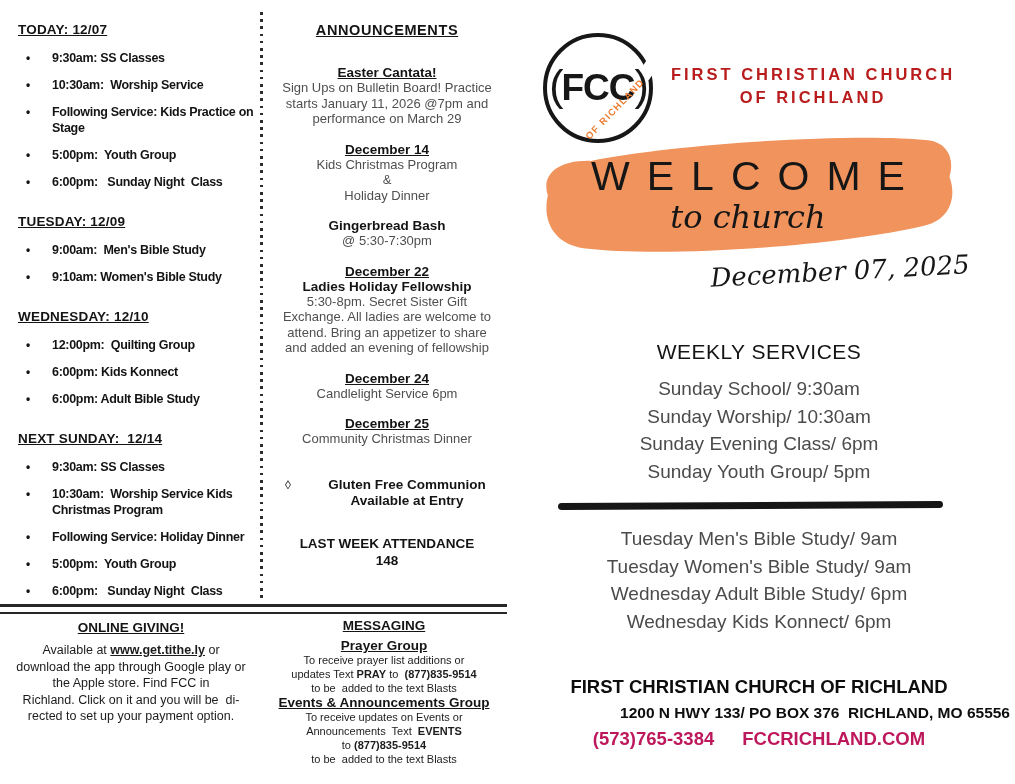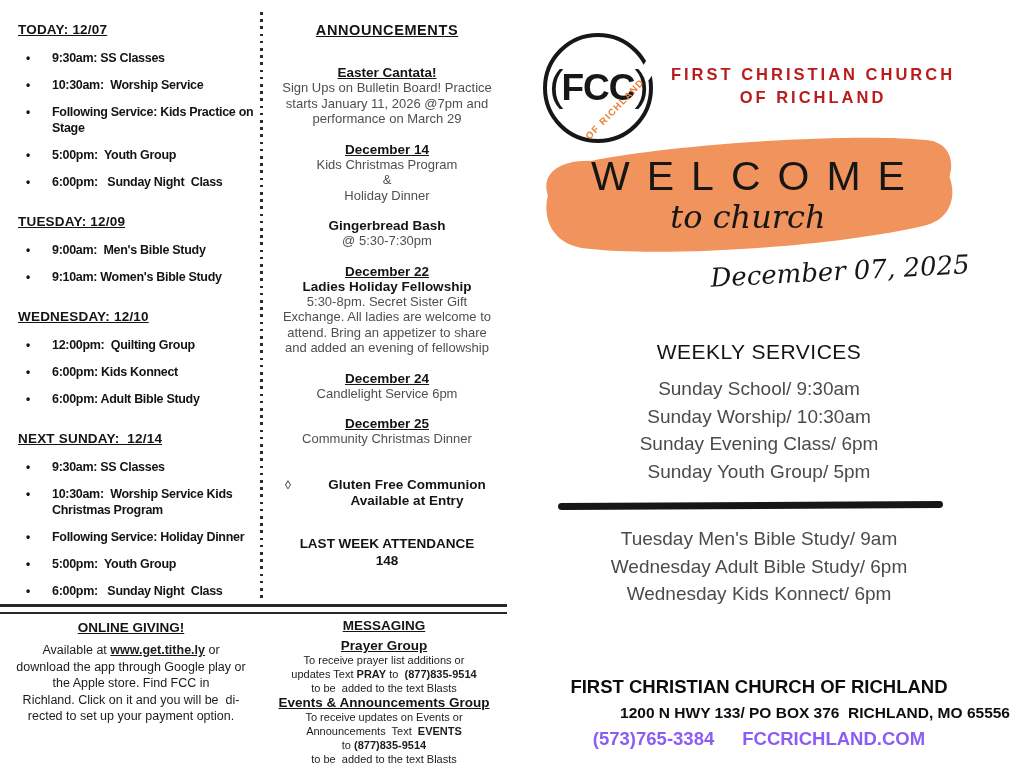--- a/index.html
+++ b/index.html
@@ -82,21 +82,21 @@
     font-family:"DejaVu Serif",serif;font-style:italic;font-size:26px;
     transform:rotate(-3deg);color:#161616;white-space:nowrap;
   }
   #weekly-title{position:absolute;left:520px;top:340px;width:478px;text-align:center;font-size:21px;font-weight:normal;letter-spacing:.5px;color:#141414;}
   #sunday-services{position:absolute;left:520px;top:375px;width:478px;text-align:center;}
   .svc-line{font-size:19px;line-height:27.5px;color:#4b4b4b;}
   #svc-divider{position:absolute;left:558px;top:502px;width:385px;height:7px;background:#161616;border-radius:4px;transform:rotate(-.3deg);}
   #weekday-services{position:absolute;left:510px;top:525px;width:498px;text-align:center;}
   #footer-name{position:absolute;left:520px;top:676px;width:478px;text-align:center;font-size:18.5px;font-weight:bold;color:#0d0d0d;}
   #footer-address{position:absolute;left:508px;top:704px;width:502px;text-align:right;font-size:15.5px;font-weight:bold;white-space:pre-wrap;color:#0d0d0d;}
-  #footer-contact{position:absolute;left:520px;top:728px;width:478px;text-align:center;font-size:18.5px;font-weight:bold;color:#8b5cf6;}
+  #footer-contact{position:absolute;left:520px;top:728px;width:478px;text-align:center;font-size:18.5px;font-weight:bold;color:#be185d;}
   #footer-contact .gap{display:inline-block;width:28px;}
 </style>
 </head>
 <body>
 
 <div class="page">
 
   <div id="left-col">
       <div class="sched-sec">
         <div class="sched-head">TODAY: 12/07</div>
@@ -281,20 +281,21 @@
   <div id="weekly-title">WEEKLY SERVICES</div>
   <div id="sunday-services">
       <div class="svc-line">Sunday School/ 9:30am</div>
       <div class="svc-line">Sunday Worship/ 10:30am</div>
       <div class="svc-line">Sunday Evening Class/ 6pm</div>
       <div class="svc-line">Sunday Youth Group/ 5pm</div>
     </div>
   <div id="svc-divider"></div>
   <div id="weekday-services">
       <div class="svc-line">Tuesday Men's Bible Study/ 9am</div>
+      <div class="svc-line">Tuesday Women's Bible Study/ 9am</div>
       <div class="svc-line">Wednesday Adult Bible Study/ 6pm</div>
       <div class="svc-line">Wednesday Kids Konnect/ 6pm</div>
     </div>
 
   <div id="footer-name">FIRST CHRISTIAN CHURCH OF RICHLAND</div>
   <div id="footer-address">1200 N HWY 133/ PO BOX 376  RICHLAND, MO 65556</div>
   <div id="footer-contact">
     <span>(573)765-3384</span><span class="gap"></span><span>FCCRICHLAND.COM</span>
   </div>
 

